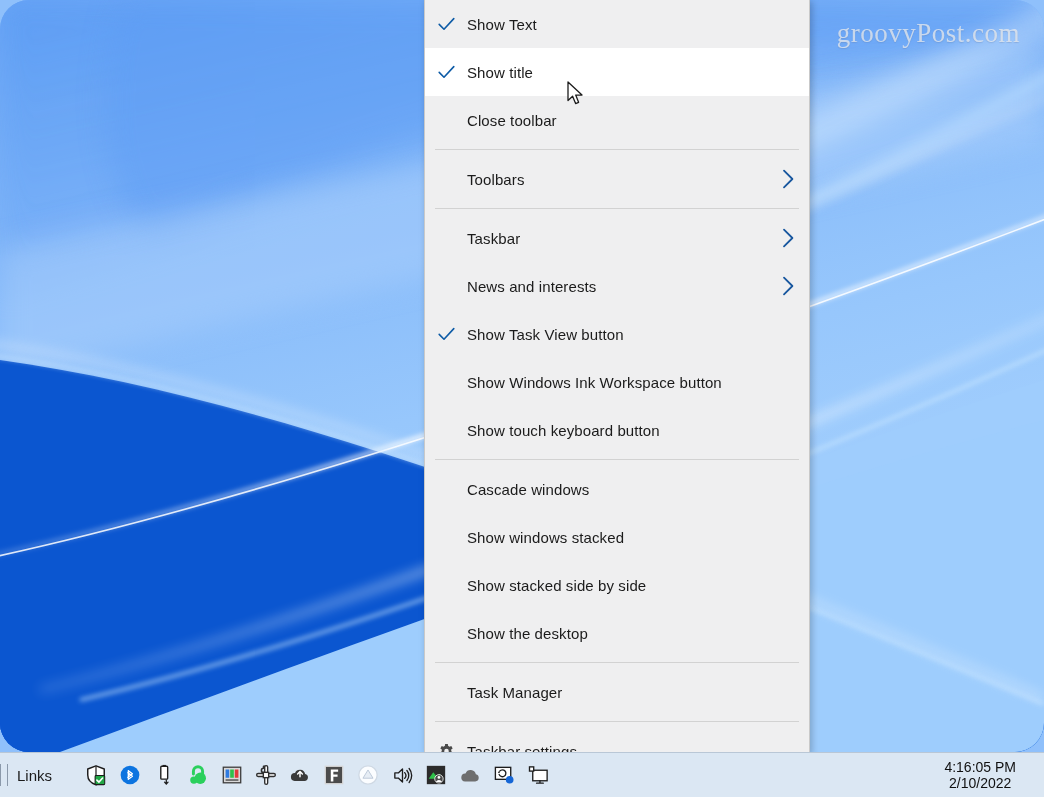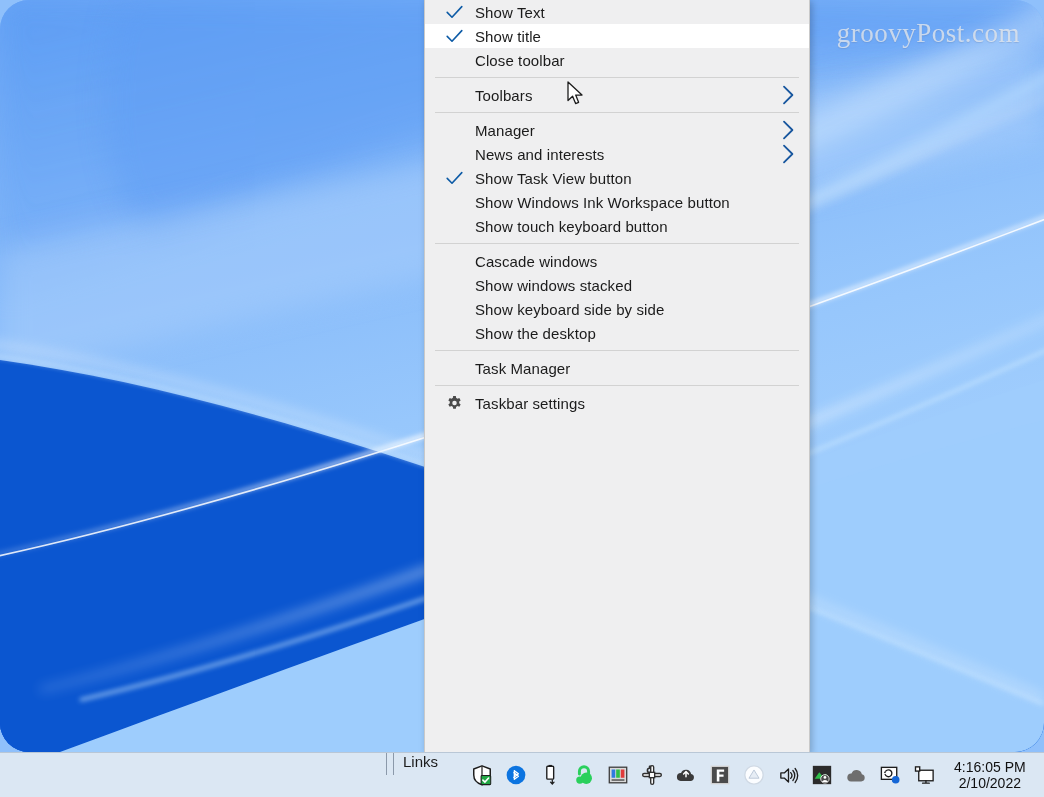--- a/index.html
+++ b/index.html
@@ -55,22 +55,22 @@
     box-shadow: 2px 2px 7px rgba(0,0,0,0.22);
     box-sizing: border-box;
     overflow: hidden;
     z-index: 20;
   }
 
   .mi {
     position: relative;
     display: flex;
     align-items: center;
-    height: 24px;
-    padding-left: 8px;
+    height: 48px;
+    padding-left: 0;
     cursor: default;
     background: transparent;
   }
   .mi.hl { background: #ffffff; }
 
   .mi .chk {
     width: 42px;
     min-width: 42px;
     display: flex;
     align-items: center;
@@ -125,23 +125,23 @@
     height: 45px;
     background: #dbe7f3;
     border-top: 1px solid #b9c7d6;
     box-sizing: border-box;
     display: flex;
     align-items: center;
     z-index: 30;
   }
   #taskbar-left {
     display: flex;
+    align-items: center;
     height: 100%;
     flex: 1;
-    padding-left: 386px;
   }
   .grip {
     width: 8px;
     height: 22px;
     margin-right: 9px;
     display: flex;
     justify-content: space-between;
   }
   .grip i { display:block; width:1px; height:22px; background:#8b99aa; }
 
@@ -288,21 +288,21 @@
         <span class="lbl">Toolbars</span>
         <span class="arrow">
           <svg width="13" height="20" viewBox="0 0 13 20">
             <path d="M2,1.6 L10.4,10 L2,18.4" stroke="currentColor" stroke-width="1.8" fill="none" stroke-linecap="round" stroke-linejoin="round"></path>
           </svg>
         </span>
       </div>
       <div class="sep"></div>
       <div class="mi">
         <span class="chk"></span>
-        <span class="lbl">Manager</span>
+        <span class="lbl">Taskbar</span>
         <span class="arrow">
           <svg width="13" height="20" viewBox="0 0 13 20">
             <path d="M2,1.6 L10.4,10 L2,18.4" stroke="currentColor" stroke-width="1.8" fill="none" stroke-linecap="round" stroke-linejoin="round"></path>
           </svg>
         </span>
       </div>
       <div class="mi">
         <span class="chk"></span>
         <span class="lbl">News and interests</span>
         <span class="arrow">
@@ -331,21 +331,21 @@
       <div class="mi">
         <span class="chk"></span>
         <span class="lbl">Cascade windows</span>
       </div>
       <div class="mi">
         <span class="chk"></span>
         <span class="lbl">Show windows stacked</span>
       </div>
       <div class="mi">
         <span class="chk"></span>
-        <span class="lbl">Show keyboard side by side</span>
+        <span class="lbl">Show stacked side by side</span>
       </div>
       <div class="mi">
         <span class="chk"></span>
         <span class="lbl">Show the desktop</span>
       </div>
       <div class="sep"></div>
       <div class="mi">
         <span class="chk"></span>
         <span class="lbl">Task Manager</span>
       </div>

